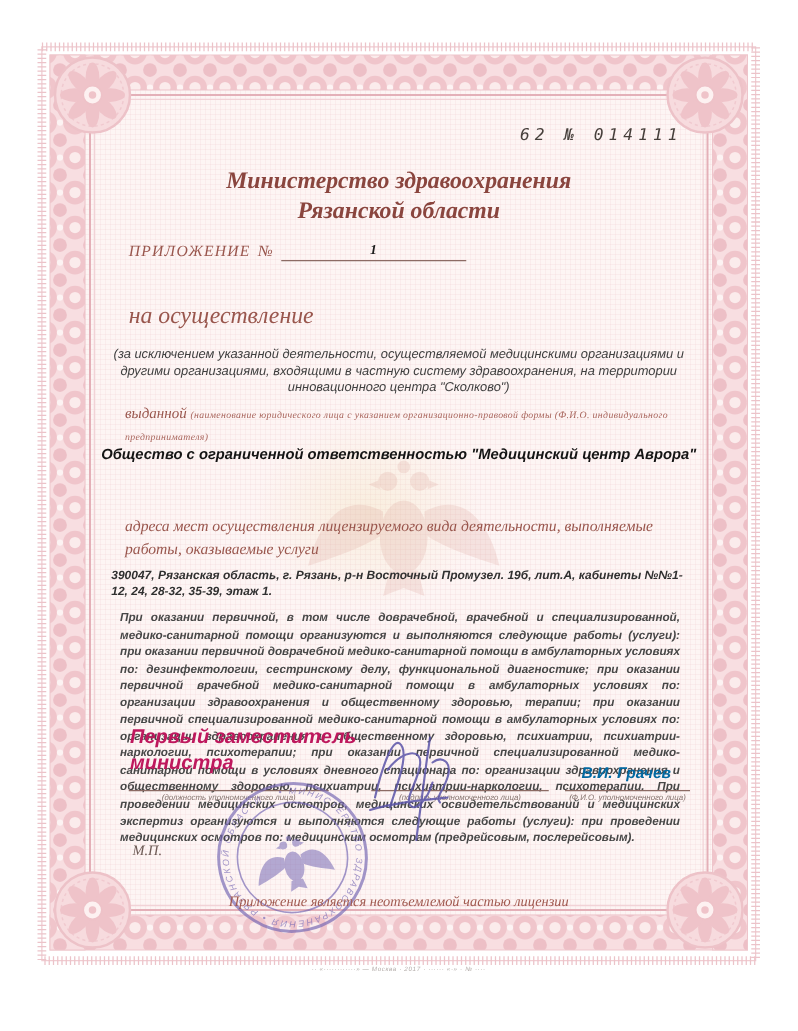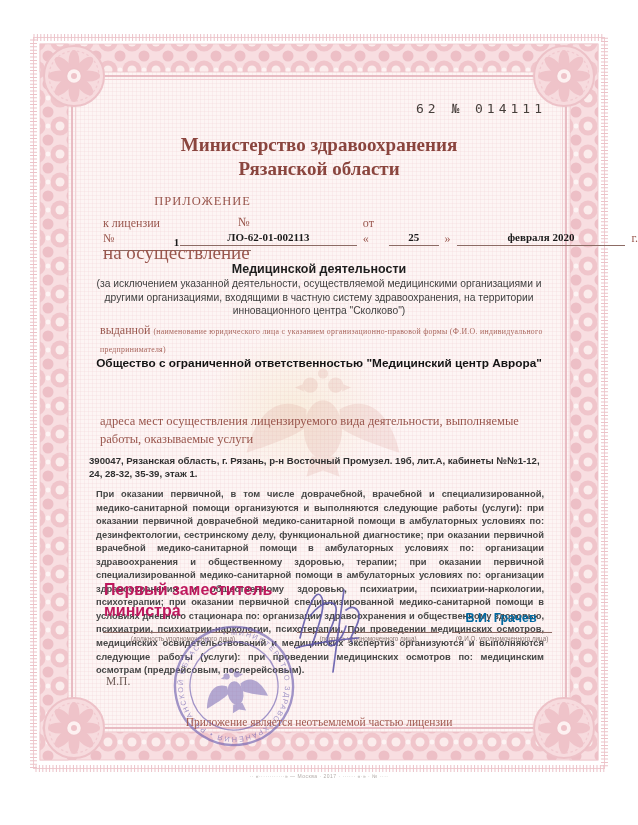--- a/index.html
+++ b/index.html
@@ -1,33 +1,33 @@
 <!DOCTYPE html>
 <html><head>
 <meta charset="utf-8">
 <style>
   html,body{margin:0;padding:0;background:#ffffff;}
   .page{position:relative;width:638px;height:825px;background:#ffffff;overflow:hidden;
-        font-family:"Liberation Sans",sans-serif;}
+        font-family:"Liberation Sans",sans-serif;font-style:italic;}
   .paper{position:absolute;left:68px;top:72px;width:502px;height:660px;background-color:#fdf5f4;
          background-image:
            repeating-linear-gradient(0deg, rgba(238,199,204,0.20) 0 1px, transparent 1px 4px),
            repeating-linear-gradient(90deg, rgba(238,199,204,0.20) 0 1px, transparent 1px 4px);}
   svg.frame{position:absolute;left:0;top:0;pointer-events:none;}
   .abs{position:absolute;}
 
   .serial{top:101px;right:92px;font-family:"DejaVu Sans Mono",monospace;font-size:13px;
           letter-spacing:4px;color:#463f3b;}
   .title{top:133px;left:0;width:638px;text-align:center;font-family:"Liberation Serif",serif;
          font-weight:bold;font-size:19px;line-height:1.28;color:#8a453e;}
   .serifl{font-family:"Liberation Serif",serif;color:#99564d;}
   .row{display:flex;align-items:flex-end;gap:6px;}
   .fill{display:inline-block;border-bottom:1px solid #8c6b64;text-align:center;
         font-weight:bold;font-size:11px;color:#1b1b1b;padding-bottom:1px;line-height:1.15;}
-  .appendix-row{top:194px;left:103px;font-size:12.5px;letter-spacing:1px;flex-direction:column;}
+  .appendix-row{top:194px;left:103px;font-size:12.5px;letter-spacing:1px;}
   .license-row{top:216px;left:103px;font-size:12px;}
   .carry{top:242px;left:103px;font-size:19px;}
   .act-title{top:262px;left:0;width:638px;text-align:center;font-weight:bold;font-size:12.5px;color:#1d1d1d;}
   .act-note{top:277px;left:84px;width:470px;text-align:center;font-size:10.3px;line-height:1.32;color:#3f3f3f;}
   .issued{top:321px;left:100px;width:445px;font-size:12px;line-height:1.5;}
   .issued .tiny{font-size:7.8px;color:#a8655c;letter-spacing:.3px;}
   .org{top:356px;left:60px;width:518px;text-align:center;font-weight:bold;font-size:11.8px;color:#141414;}
   .addr-label{top:412px;left:100px;width:455px;font-size:12.5px;line-height:1.45;}
   .address{top:455px;left:89px;width:460px;font-weight:bold;font-size:9.6px;
            line-height:1.35;color:#303030;}
@@ -128,33 +128,23 @@
     <div>Министерство здравоохранения</div>
     <div>Рязанской области</div>
   </div>
 
   <div class="abs appendix-row row serifl">
     <span>ПРИЛОЖЕНИЕ</span>
     <span>№</span>
     <span class="fill" style="width:148px">1</span>
   </div>
 
-  <div class="abs license-row row serifl">
-    <span>к лицензии №</span>
-    <span class="fill" style="width:178px">ЛО-62-01-002113</span>
-    <span>от «</span>
-    <span class="fill" style="width:50px">25</span>
-    <span>»</span>
-    <span class="fill" style="width:170px">февраля 2020</span>
-    <span>г.</span>
-  </div>
 
   <div class="abs carry serifl">на осуществление</div>
 
-  <div class="abs act-title">Медицинской деятельности</div>
   <div class="abs act-note">(за исключением указанной деятельности, осуществляемой медицинскими организациями и другими организациями, входящими в частную систему здравоохранения, на территории инновационного центра "Сколково")</div>
 
   <div class="abs issued serifl">
     <span>выданной</span>
     <span class="tiny">(наименование юридического лица с указанием организационно-правовой формы (Ф.И.О. индивидуального предпринимателя)</span>
   </div>
 
   <div class="abs addr-label serifl">адреса мест осуществления лицензируемого вида деятельности, выполняемые работы, оказываемые услуги</div>
 
   <div class="abs org">Общество с ограниченной ответственностью "Медицинский центр Аврора"</div>

